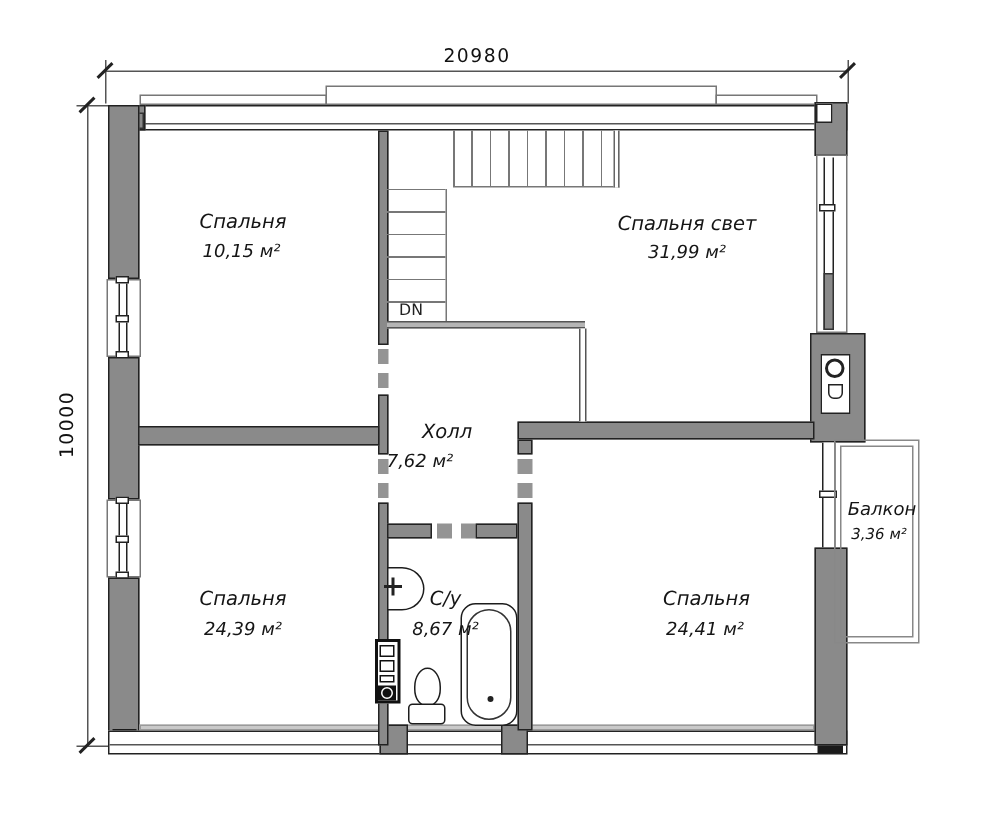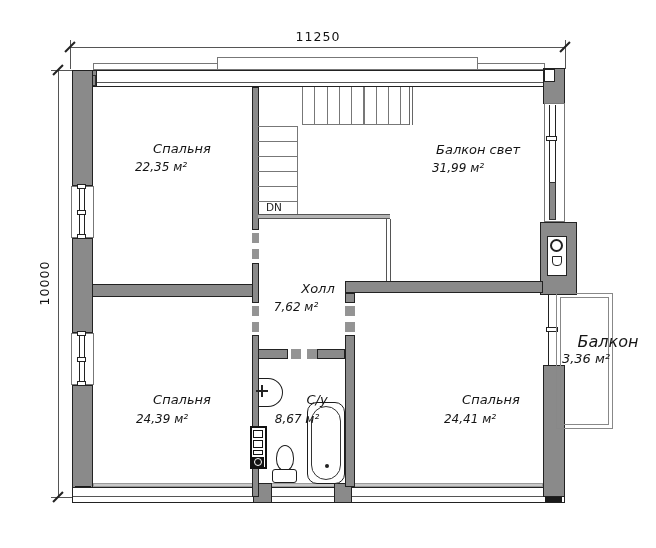--- a/index.html
+++ b/index.html
@@ -9,42 +9,42 @@
   .wall{background:var(--wall-fill,#8a8a8a);border:1px solid var(--wall-outline,#222);}
   .hairline{background:transparent;border:1px solid #777;}
   .whitebox{background:#fff;border:1px solid #222;}
   .line{background:#555;}
   .dash-v{background:repeating-linear-gradient(180deg,transparent 0 3px,#949494 3px 13px,transparent 13px 16px);}
   .dash-h{background:repeating-linear-gradient(90deg,transparent 0 3px,#949494 3px 13px,transparent 13px 16px);}
   .mark{background:#fff;border:1px solid #222;}
   .fixture{background:#fff;border:1.5px solid #1d1d1d;}
   .glaze{background:#fff;border-left:1px solid #222;border-right:1px solid #222;}
   .room-name{font:italic 13px "DejaVu Sans",sans-serif;color:var(--text,#151515);
-             transform:translateX(-50%);white-space:nowrap;margin-left:20px;}
+             transform:translateX(-50%);white-space:nowrap;}
   .room-area{font:italic 12px "DejaVu Sans",sans-serif;color:var(--text,#151515);
              transform:translateX(-50%);white-space:nowrap;}
   .dim-label{font:12.5px "DejaVu Sans",sans-serif;letter-spacing:1px;color:#111;white-space:nowrap;}
   .tick{width:14px;height:2px;background:#222;transform:rotate(-45deg);}
   .dn{font:10.5px "DejaVu Sans",sans-serif;color:#222;white-space:nowrap;}
   .treads-h{background:repeating-linear-gradient(90deg,#777 0 1px,transparent 1px 12.3px);
             border-bottom:1px solid #777;border-right:1px solid #777;}
   .treads-v{background:repeating-linear-gradient(180deg,#777 0 1px,transparent 1px 15px);
             border-right:1px solid #777;}
 </style>
 </head>
 <body>
 
 <div class="plan">
 
   <div class="abs line" style="left:70px;top:47px;width:496px;height:1px"></div>
   <div class="abs line" style="left:70px;top:40px;width:1px;height:29px"></div>
   <div class="abs line" style="left:565px;top:40px;width:1px;height:29px"></div>
   <div class="abs tick" style="left:63px;top:46px"></div>
   <div class="abs tick" style="left:558px;top:46px"></div>
-  <div class="abs dim-label" style="left:318px;top:29px;transform:translateX(-50%)">11250</div>
+  <div class="abs dim-label" style="left:318px;top:29px;transform:translateX(-50%)">20980</div>
 
   <div class="abs line" style="left:58px;top:70px;width:1px;height:427px"></div>
   <div class="abs line" style="left:51px;top:70px;width:21px;height:1px"></div>
   <div class="abs line" style="left:51px;top:497px;width:21px;height:1px"></div>
   <div class="abs tick" style="left:51px;top:69px"></div>
   <div class="abs tick" style="left:51px;top:496px"></div>
   <div class="abs dim-label" style="left:44px;top:283px;transform:translate(-50%,-50%) rotate(-90deg)">10000</div>
 
   <div class="abs hairline" style="left:93px;top:63px;width:125px;height:7px"></div>
   <div class="abs hairline" style="left:217px;top:57px;width:261px;height:13px"></div>
@@ -131,33 +131,33 @@
   <div class="abs" style="left:254px;top:458px;width:8px;height:8px;border:1.5px solid #fff;border-radius:50%;box-sizing:border-box"></div>
 
   <div class="abs fixture" style="left:276px;top:445px;width:18px;height:26px;border-radius:50% 50% 45% 45%"></div>
   <div class="abs fixture" style="left:272px;top:469px;width:25px;height:14px;border-radius:3px"></div>
 
   <div class="abs fixture" style="left:307px;top:402px;width:38px;height:82px;border-radius:10px"></div>
   <div class="abs" style="left:311px;top:406px;width:30px;height:74px;border:1px solid #333;border-radius:15px;box-sizing:border-box"></div>
   <div class="abs" style="left:325px;top:464px;width:4px;height:4px;background:#222;border-radius:50%"></div>
 
   <div class="abs room-name" style="left:162px;top:141px">Спальня</div>
-  <div class="abs room-area" style="left:161px;top:160px">22,35 м²</div>
+  <div class="abs room-area" style="left:161px;top:160px">10,15 м²</div>
 
-  <div class="abs room-name" style="left:458px;top:142px">Балкон свет</div>
+  <div class="abs room-name" style="left:458px;top:142px">Спальня свет</div>
   <div class="abs room-area" style="left:458px;top:161px">31,99 м²</div>
 
   <div class="abs room-name" style="left:298px;top:281px">Холл</div>
-  <div class="abs room-area" style="left:296px;top:300px">7,62 м²</div>
+  <div class="abs room-area" style="left:280px;top:300px">7,62 м²</div>
 
   <div class="abs room-name" style="left:162px;top:392px">Спальня</div>
   <div class="abs room-area" style="left:162px;top:412px">24,39 м²</div>
 
   <div class="abs room-name" style="left:297px;top:392px">С/у</div>
   <div class="abs room-area" style="left:297px;top:412px">8,67 м²</div>
 
   <div class="abs room-name" style="left:471px;top:392px">Спальня</div>
   <div class="abs room-area" style="left:470px;top:412px">24,41 м²</div>
 
-  <div class="abs room-name" style="left:588px;top:332px;font-size:16px">Балкон</div>
-  <div class="abs room-area" style="left:586px;top:351px;font-size:13px">3,36 м²</div>
+  <div class="abs room-name" style="left:588px;top:332px;font-size:12px">Балкон</div>
+  <div class="abs room-area" style="left:586px;top:351px;font-size:10px">3,36 м²</div>
 
 </div>
 
 </body></html>

